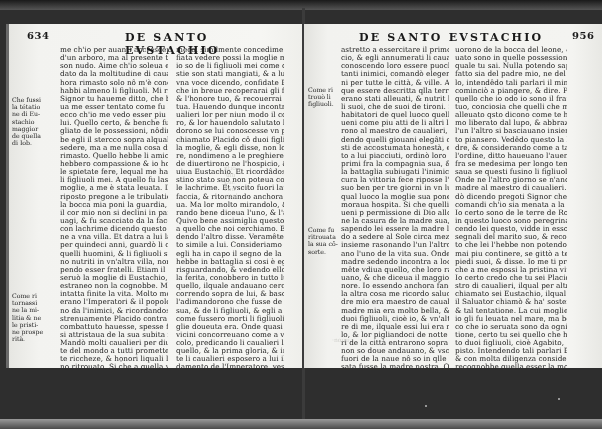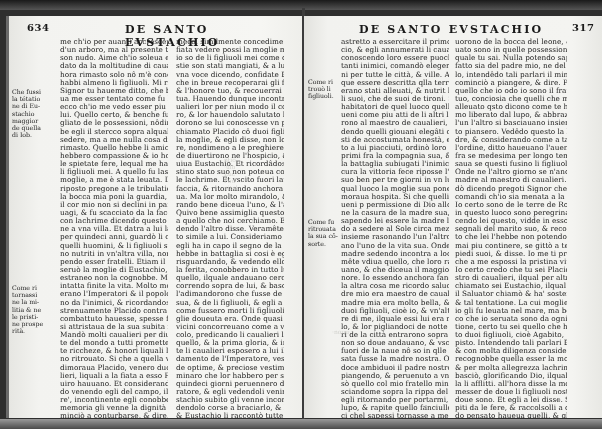--- a/index.html
+++ b/index.html
@@ -23,22 +23,22 @@
     .top-shadow {
       position: absolute; left: 0; top: 0; width: 602px; height: 10px;
       background: linear-gradient(#1a1a1a, #555);
     }
     .bottom-shadow {
       position: absolute; left: 0; bottom: 0; width: 602px; height: 10px;
       background: linear-gradient(#9a9a9a, #4a4a4a);
     }
     .page {
       position: absolute;
-      top: 16px;
-      height: 402px;
+      top: 24px;
+      height: 344px;
       background: #f1f1ee;
       overflow: hidden;
     }
     .page.left {
       left: 6px;
       width: 297px;
       background: linear-gradient(90deg, #e6e6e2 0%, #f3f3f0 10%, #f6f6f3 85%, #eeeeea 100%);
       border-left: 3px solid #6a6a6a;
     }
     .page.right {
@@ -237,21 +237,21 @@
         <span class="nl">Luc</span>
         <span class="nl">Fou</span>
         <span class="nl">nitol</span>
     </div>
   </div>
 
   <div class="gutter"></div>
 
   <div class="page right">
     <div class="running-head" style="left:55px;">DE SANTO EVSTACHIO</div>
-    <div class="folio" style="left:268px;">317</div>
+    <div class="folio" style="left:268px;">956</div>
 
     <div class="margin-note" style="left:4px; top:62px;" id="rm1">
         <span class="nl">Come ri</span>
         <span class="nl">trouò li</span>
         <span class="nl">figliuoli.</span>
       </div>
     <div class="margin-note" style="left:4px; top:202px;" id="rm2">
         <span class="nl">Come fu</span>
         <span class="nl">ritrouata</span>
         <span class="nl">la sua cô-</span>

